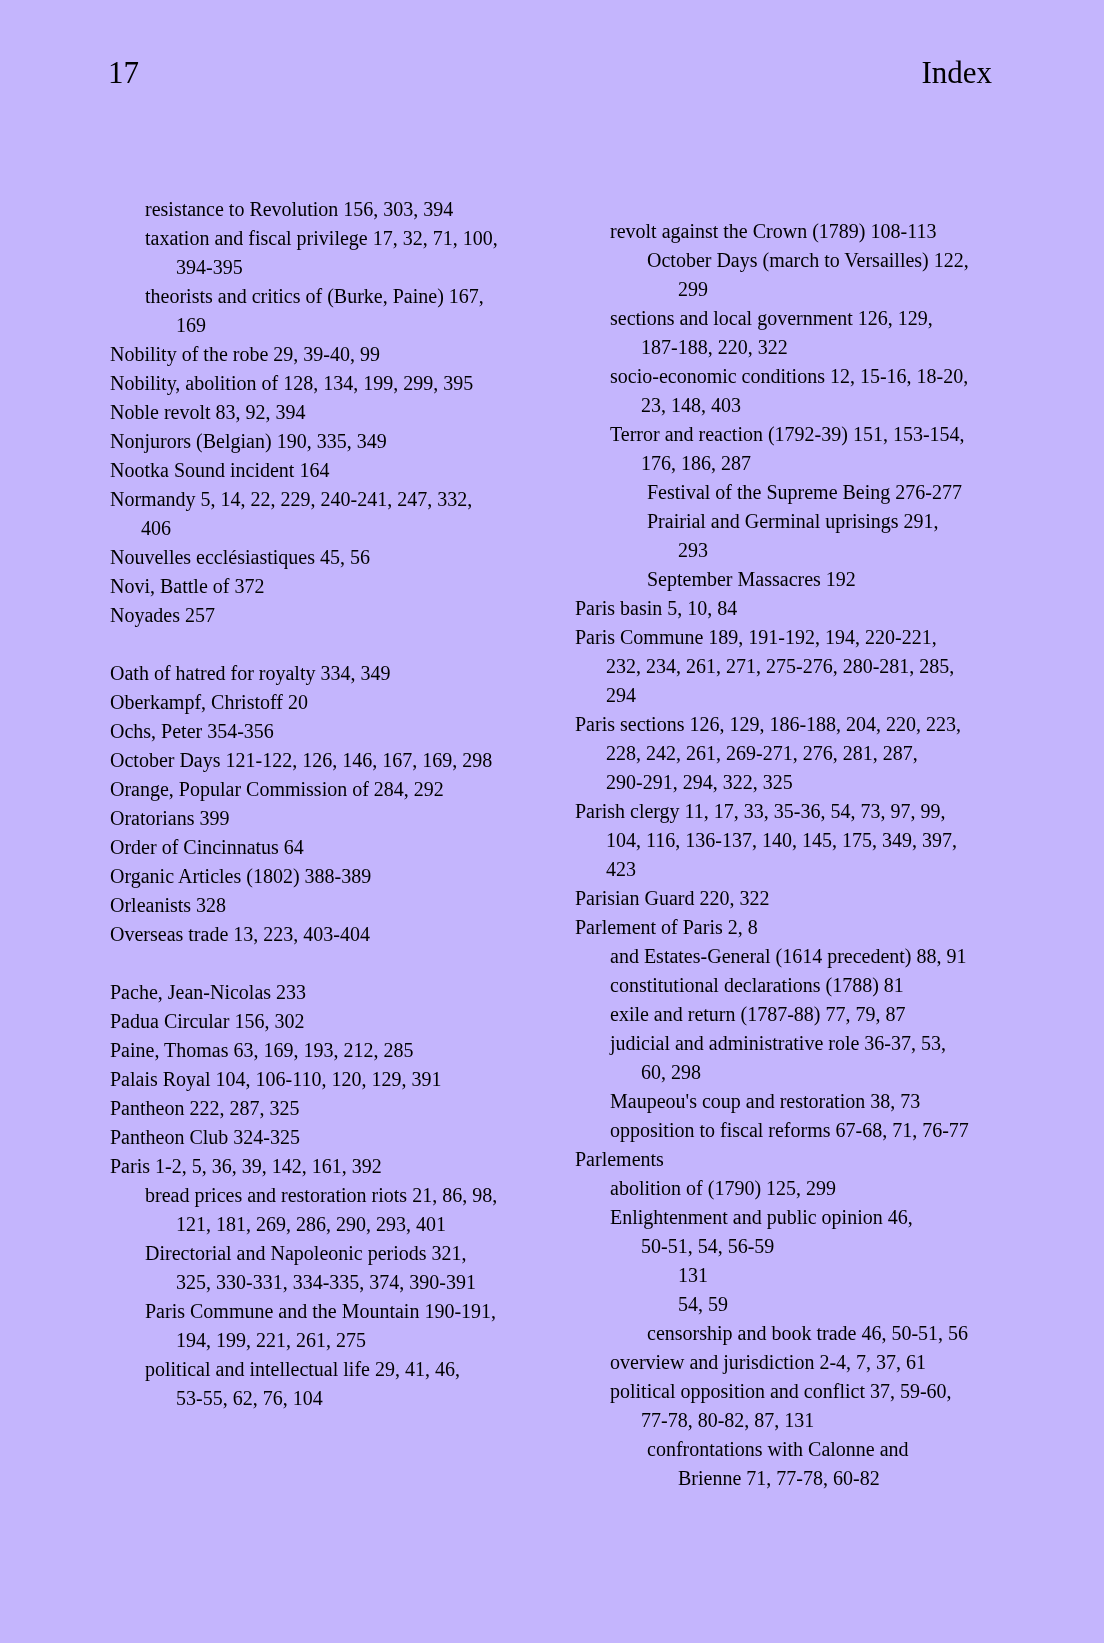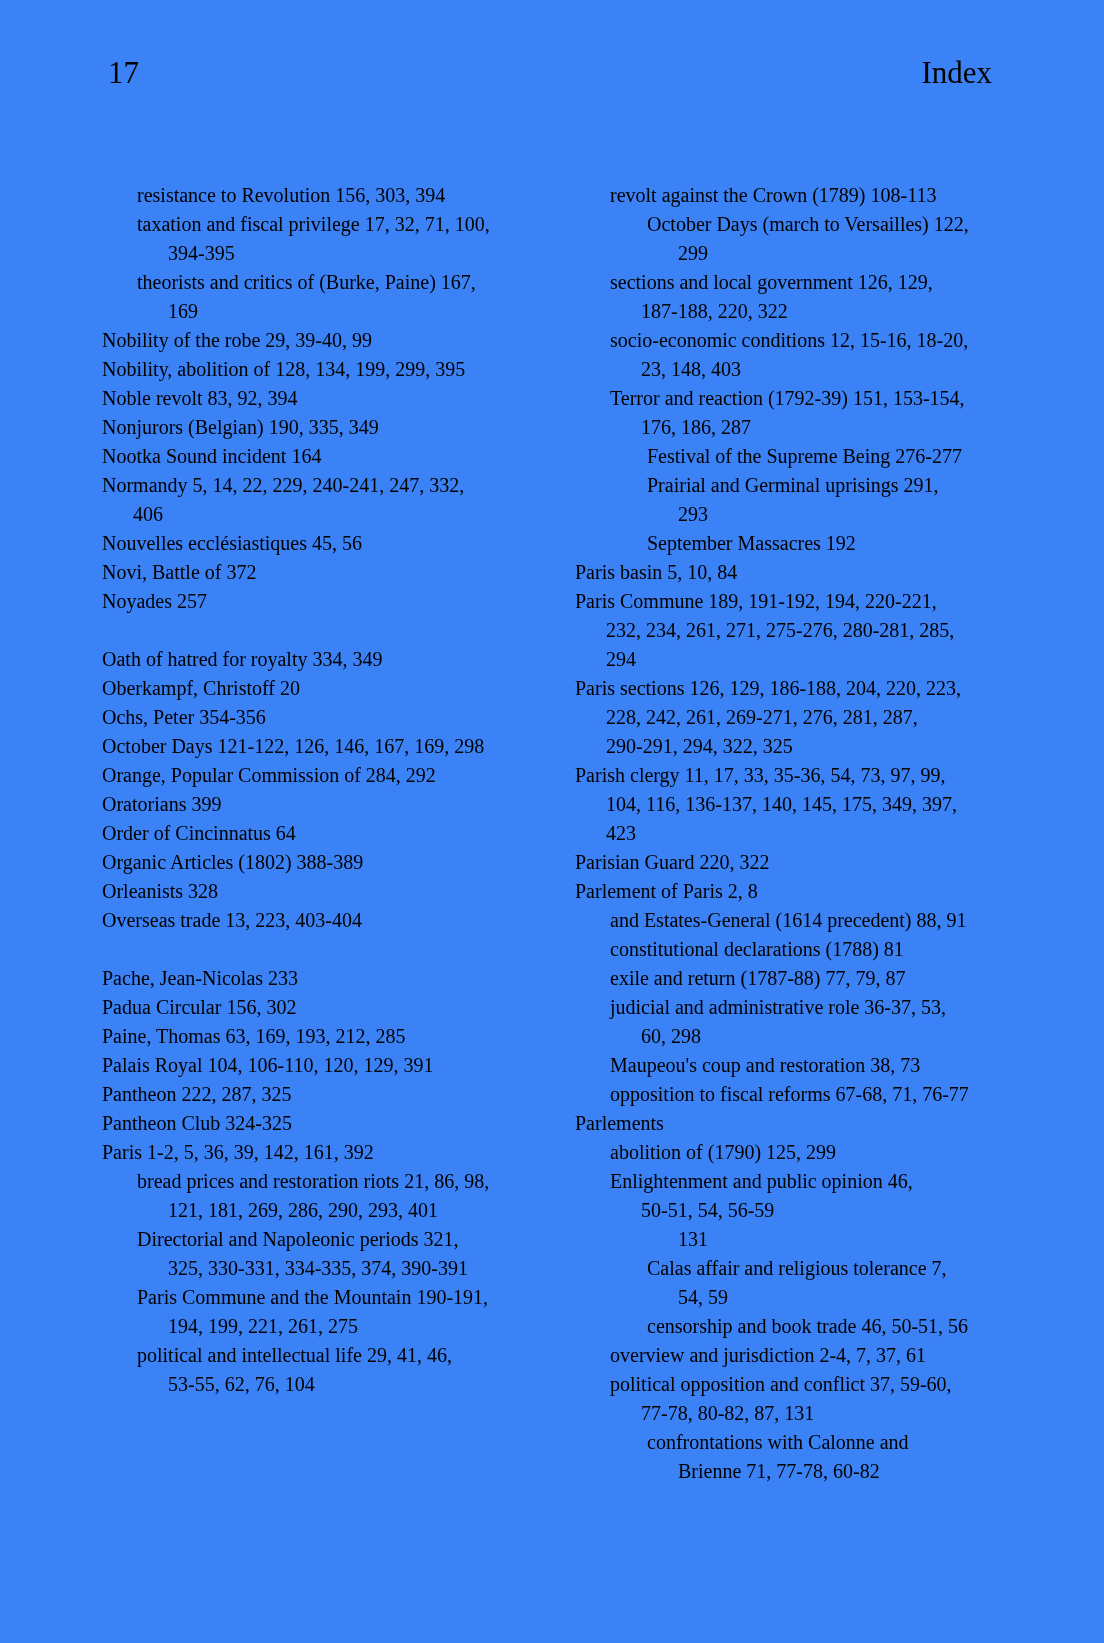--- a/index.html
+++ b/index.html
@@ -4,21 +4,21 @@
 <style>
   html, body {
     margin: 0;
     padding: 0;
     background: #ffffff;
   }
   .page {
     position: relative;
     width: 1104px;
     height: 1643px;
-    background: #3b82f6;
+    background: #c4b5fd;
     color: #000000;
     font-family: "Liberation Serif", "DejaVu Serif", serif;
     overflow: hidden;
   }
   .running-head {
     position: absolute;
     top: 54px;
     left: 108px;
     right: 112px;
     display: flex;
@@ -27,22 +27,22 @@
     font-size: 31px;
     line-height: 38px;
   }
   .col {
     position: absolute;
     top: 181px;
     font-size: 20px;
     line-height: 29px;
     white-space: nowrap;
   }
-  .col-left  { left: 102px; width: 445px; }
-  .col-right { left: 575px; width: 460px; }
+  .col-left  { left: 110px; width: 445px; margin-top: 14px; }
+  .col-right { left: 575px; width: 460px; margin-top: 36px; }
   .entry { }
   .entry.l1 { margin-left: 35px; }
   .entry.l2 { margin-left: 72px; }
   .entry.gap { margin-top: 29px; }
   .entry .line.cont { margin-left: 31px; }
 </style>
 </head>
 <body>
 
 <div class="page">
@@ -238,21 +238,20 @@
         <div class="line">abolition of (1790) 125, 299</div>
       </div>
       <div class="entry l1">
         <div class="line">Enlightenment and public opinion 46,</div>
         <div class="line cont">50-51, 54, 56-59</div>
       </div>
       <div class="entry l2">
         <div class="line cont">131</div>
       </div>
       <div class="entry l2">
-        <div class="line">Calas affair and religious tolerance 7,</div>
         <div class="line cont">54, 59</div>
       </div>
       <div class="entry l2">
         <div class="line">censorship and book trade 46, 50-51, 56</div>
       </div>
       <div class="entry l1">
         <div class="line">overview and jurisdiction 2-4, 7, 37, 61</div>
       </div>
       <div class="entry l1">
         <div class="line">political opposition and conflict 37, 59-60,</div>

